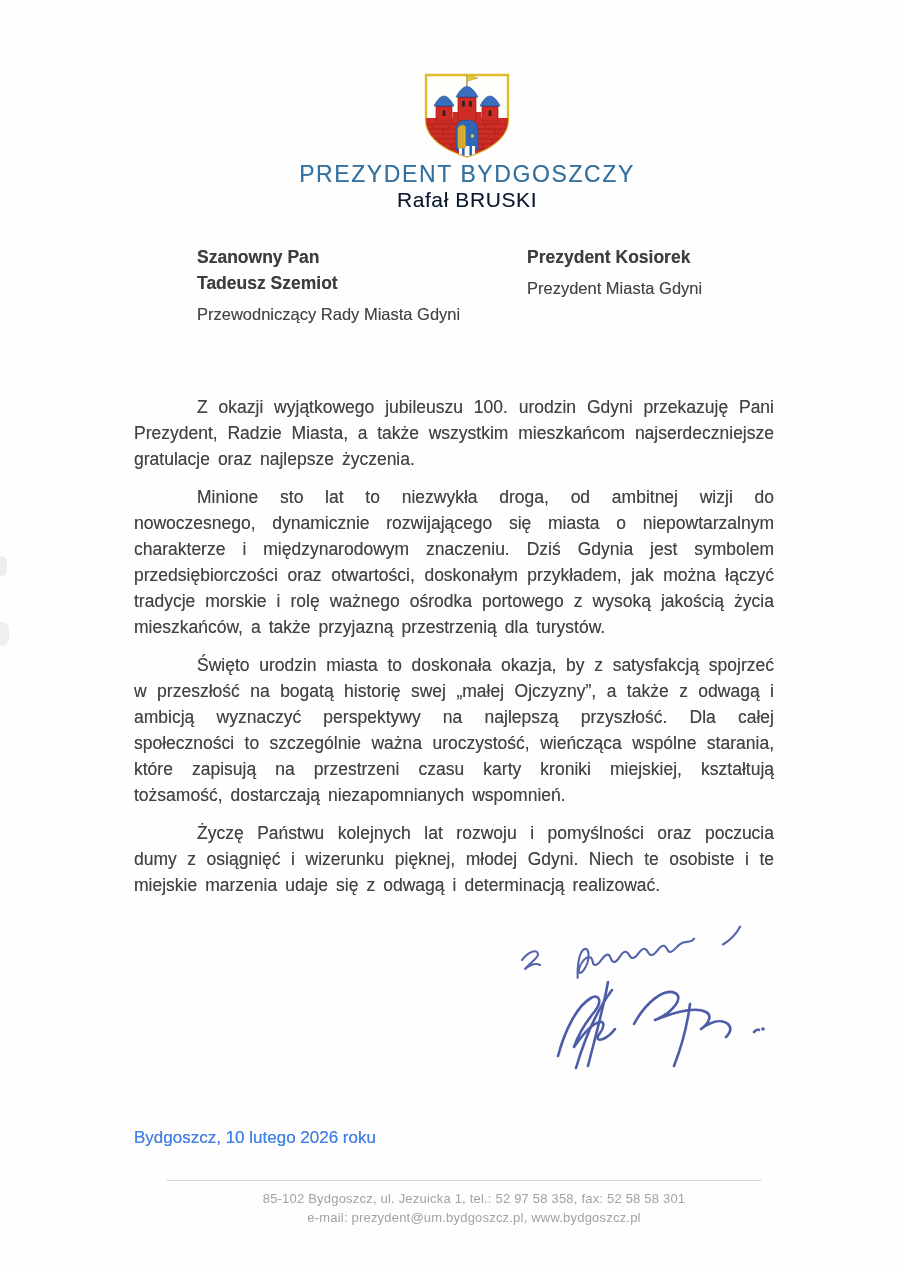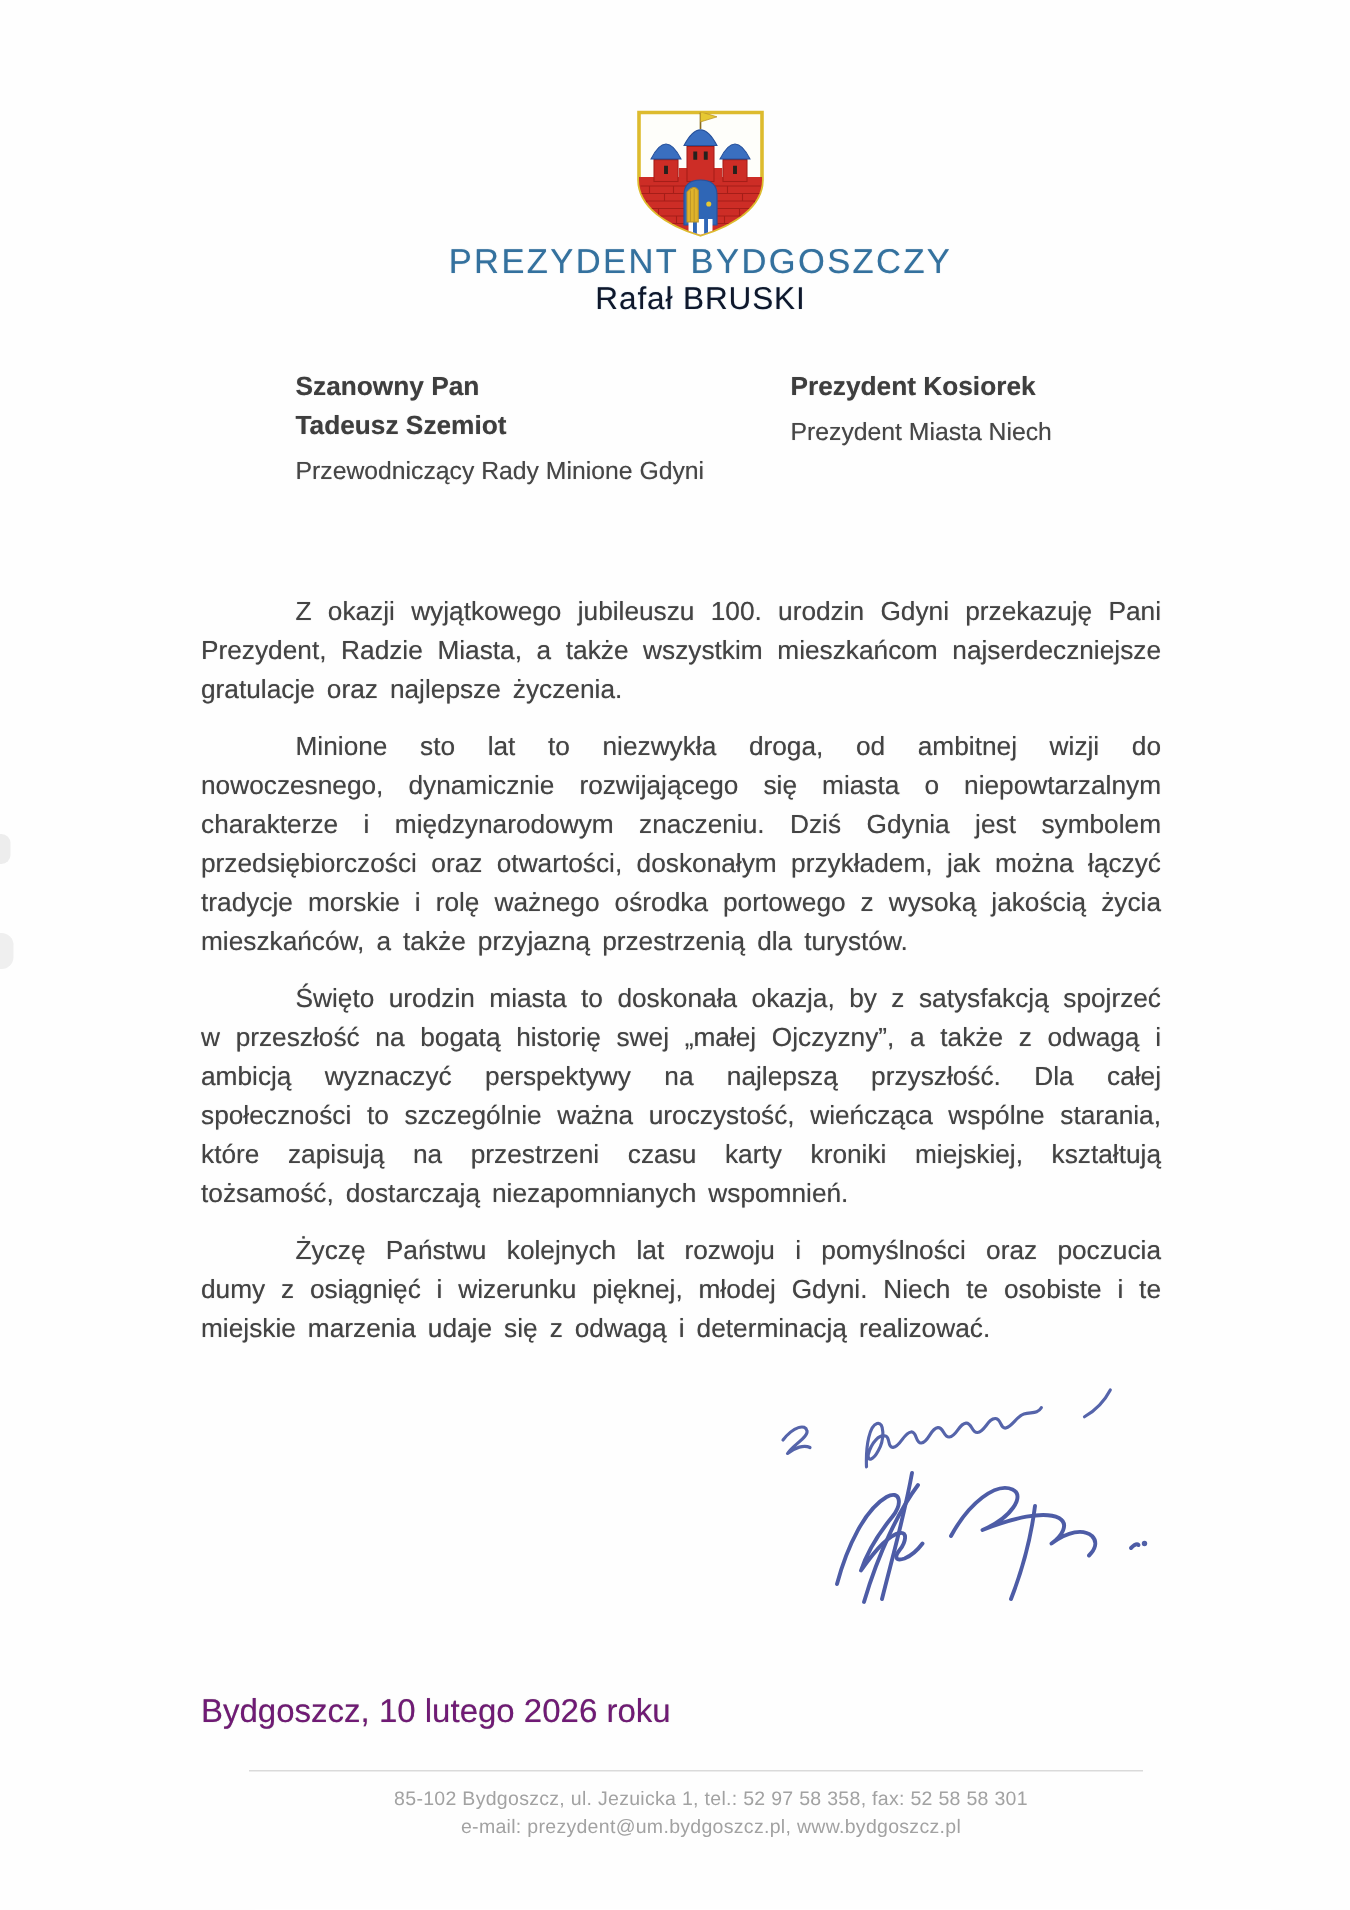--- a/index.html
+++ b/index.html
@@ -62,21 +62,21 @@
   }
   .letter-body p{margin:0 0 12px 0;text-indent:63px;}
   .letter-body p:last-child{margin-bottom:0;}
 
   
   .signature-area{position:absolute;left:492px;top:908px;width:300px;height:165px;}
 
   
   .dateline{
     position:absolute;left:134px;top:1128px;
-    font-size:22px;color:#701a75;
+    font-size:17px;color:#3b82f6;
     text-shadow:0 0 0.5px rgba(63,63,63,.6);
   }
 
   
   .footer-rule{position:absolute;left:166px;top:1180px;width:596px;height:1px;background:#dadada;}
   .page-footer{
     position:absolute;left:14px;right:0;top:1190px;
     text-align:center;color:#a2a2a2;
     font-size:13px;line-height:18.5px;
     letter-spacing:0.2px;
@@ -161,25 +161,25 @@
     </svg>
   </div>
 
   <div class="office-title">PREZYDENT BYDGOSZCZY</div>
   <div class="officeholder">Rafał BRUSKI</div>
 
   <div class="recipients">
     <div class="recipient">
       <div class="salutation">Szanowny Pan</div>
       <div class="r-name">Tadeusz Szemiot</div>
-      <div class="r-role">Przewodniczący Rady Minione Gdyni</div>
+      <div class="r-role">Przewodniczący Rady Miasta Gdyni</div>
     </div>
     <div class="recipient">
       <div class="r-name">Prezydent Kosiorek</div>
-      <div class="r-role">Prezydent Miasta Niech</div>
+      <div class="r-role">Prezydent Miasta Gdyni</div>
     </div>
   </div>
 
   <div class="letter-body">
     <p>Z okazji wyjątkowego jubileuszu 100. urodzin Gdyni przekazuję Pani Prezydent, Radzie Miasta, a także wszystkim mieszkańcom najserdeczniejsze gratulacje oraz najlepsze życzenia.</p>
     <p>Minione sto lat to niezwykła droga, od ambitnej wizji do nowoczesnego, dynamicznie rozwijającego się miasta o niepowtarzalnym charakterze i międzynarodowym znaczeniu. Dziś Gdynia jest symbolem przedsiębiorczości oraz otwartości, doskonałym przykładem, jak można łączyć tradycje morskie i rolę ważnego ośrodka portowego z wysoką jakością życia mieszkańców, a także przyjazną przestrzenią dla turystów.</p>
     <p>Święto urodzin miasta to doskonała okazja, by z satysfakcją spojrzeć w przeszłość na bogatą historię swej „małej Ojczyzny”, a także z odwagą i ambicją wyznaczyć perspektywy na najlepszą przyszłość. Dla całej społeczności to szczególnie ważna uroczystość, wieńcząca wspólne starania, które zapisują na przestrzeni czasu karty kroniki miejskiej, kształtują tożsamość, dostarczają niezapomnianych wspomnień.</p>
     <p>Życzę Państwu kolejnych lat rozwoju i pomyślności oraz poczucia dumy z osiągnięć i wizerunku pięknej, młodej Gdyni. Niech te osobiste i te miejskie marzenia udaje się z odwagą i determinacją realizować.</p>
   </div>
 

